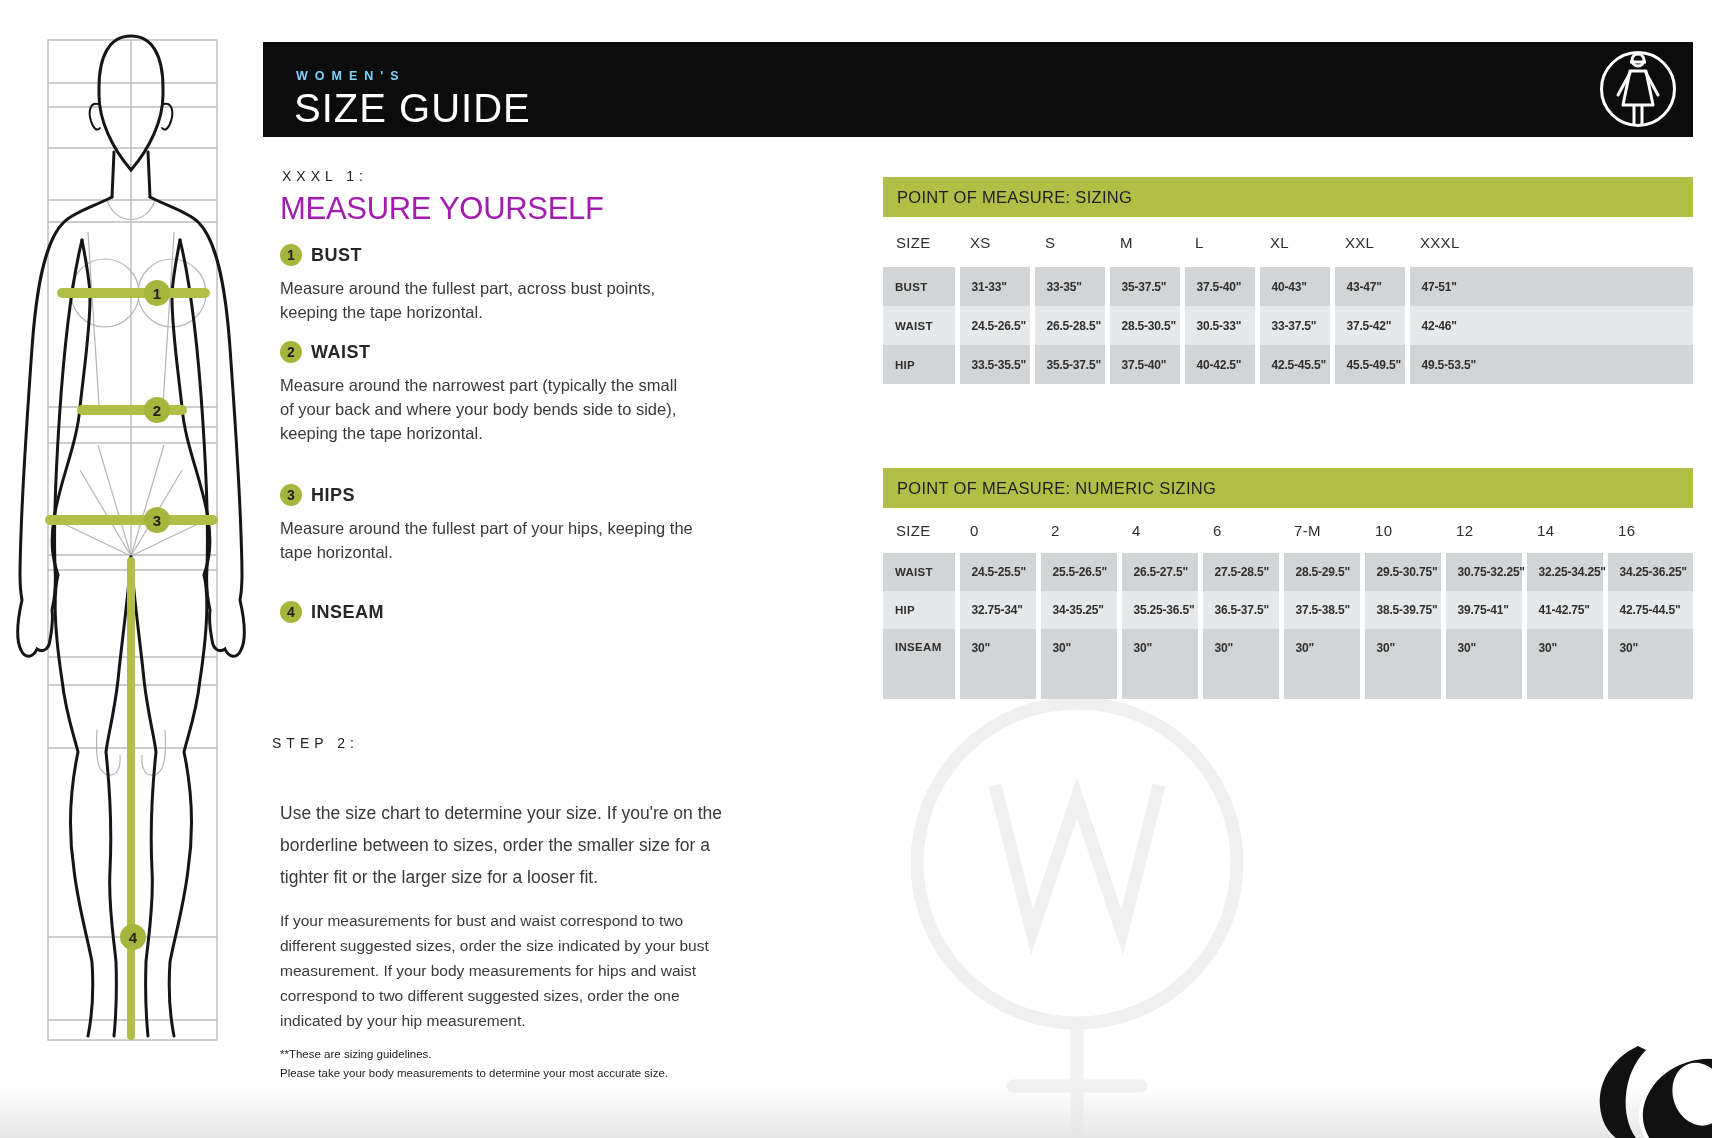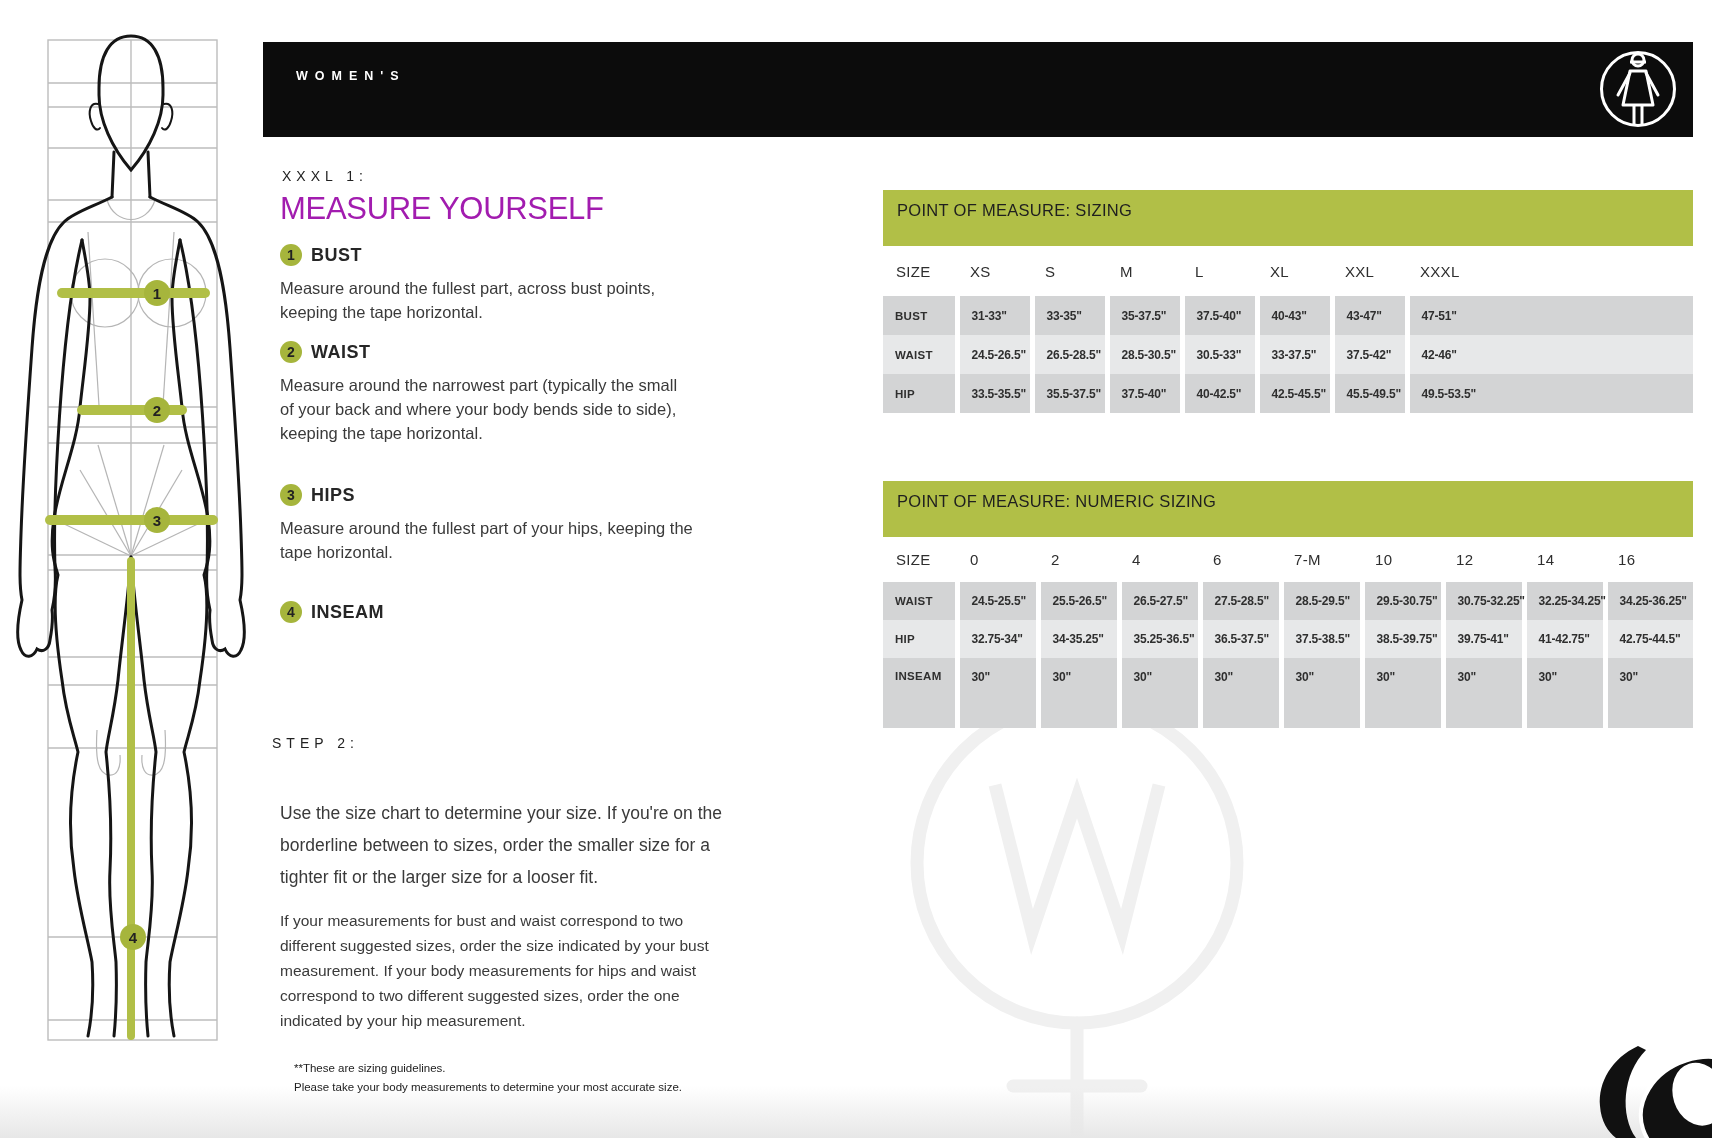--- a/index.html
+++ b/index.html
@@ -3,39 +3,39 @@
 <meta charset="utf-8">
 <style>
   html,body{margin:0;padding:0;background:#ffffff;}
   .page{
     position:relative;width:1712px;height:1138px;overflow:hidden;background:#fff;
     font-family:"Liberation Sans","DejaVu Sans",sans-serif;color:#3a3a3a;
   }
   .abs{position:absolute;}
   
   .banner{left:263px;top:42px;width:1430px;height:95px;background:var(--banner-bg,#0c0c0c);z-index:2;}
-  .banner .eyebrow{position:absolute;left:33px;top:27px;color:#ffffff;font-size:12.5px;font-weight:700;letter-spacing:7px;}
+  .banner .eyebrow{position:absolute;left:33px;top:27px;color:#7dd3fc;font-size:12.5px;font-weight:700;letter-spacing:7px;}
   .banner .title{position:absolute;left:31px;top:44px;color:#fff;font-size:40px;font-weight:400;letter-spacing:1px;}
   .banner svg{position:absolute;right:13px;top:5px;}
   
   .step-label{font-size:14px;letter-spacing:5px;color:#222;z-index:2;}
   .step-title{font-size:31px;color:#a21caf;letter-spacing:-0.3px;z-index:2;}
   .m-item{position:absolute;left:280px;z-index:2;}
   .m-head{display:flex;align-items:center;gap:9px;}
   .bullet{width:22px;height:22px;border-radius:50%;background:var(--accent-dark,#a6b53c);
     color:#222;font-size:14px;font-weight:700;line-height:22px;text-align:center;flex:0 0 22px;}
   .m-label{font-size:18px;font-weight:700;letter-spacing:0.5px;color:#262626;}
   .m-desc{margin:10px 0 0 0;font-size:16.5px;line-height:24px;white-space:pre-line;width:560px;color:#3a3a3a;}
   .intro{font-size:17.5px;line-height:32px;white-space:pre-line;width:620px;z-index:2;}
   .note{font-size:15.5px;line-height:25px;white-space:pre-line;width:600px;z-index:2;}
   .footnote{font-size:11.5px;line-height:19px;white-space:pre-line;color:#222;z-index:2;}
   
   .tbl-wrap{z-index:2;}
-  .tbl-band{width:810px;height:56px;background:var(--accent,#b1bf47);box-sizing:border-box;
-    padding-left:14px;line-height:40px;font-size:16.5px;color:#1f1f1f;letter-spacing:0.3px;margin-top:13px;}
+  .tbl-band{width:810px;height:40px;background:var(--accent,#b1bf47);box-sizing:border-box;
+    padding-left:14px;line-height:40px;font-size:16.5px;color:#1f1f1f;letter-spacing:0.3px;}
   table.size-table{width:810px;table-layout:fixed;border-collapse:collapse;}
   .size-table th{font-size:15px;font-weight:400;color:#2e2e2e;text-align:left;padding:0 0 0 13px;background:#fff;letter-spacing:0.3px;}
   #t-sizing thead tr{height:50px;}
   #t-numeric thead tr{height:45px;}
   .size-table td{font-size:12px;font-weight:700;color:#2f2f2f;padding:0 0 0 12px;white-space:nowrap;
     letter-spacing:-0.2px;vertical-align:middle;border-right:5px solid #fff;}
   .size-table td:last-child{border-right:none;}
   .size-table tbody tr:nth-child(odd) td{background:var(--row-dark,#d3d4d5);}
   .size-table tbody tr:nth-child(even) td{background:var(--row-light,#e7e8e9);}
   #t-sizing tbody tr{height:39px;}
@@ -128,20 +128,21 @@
         <text x="157" y="298.5">1</text>
         <text x="157" y="415.5">2</text>
         <text x="157" y="525.5">3</text>
         <text x="133" y="942.5">4</text>
       </g>
     </g>
   </svg>
 
   <header class="abs banner">
     <div class="eyebrow">WOMEN'S</div>
+    <div class="title">SIZE GUIDE</div>
     <svg width="84" height="84" viewBox="0 0 84 84" fill="none">
       <circle cx="42" cy="42" r="36.5" stroke="#fff" stroke-width="3"></circle>
       <circle cx="42" cy="13" r="6" stroke="#fff" stroke-width="3"></circle>
       <line x1="34" y1="15" x2="50" y2="15" stroke="#fff" stroke-width="3"></line>
       <path d="M34,24 L50,24 L57,58 L27,58 Z" stroke="#fff" stroke-width="3" stroke-linejoin="round"></path>
       <path d="M34,26 L22,48 M50,26 L62,48" stroke="#fff" stroke-width="3" stroke-linecap="round"></path>
       <path d="M38,58 L38,79 M46,58 L46,79" stroke="#fff" stroke-width="3"></path>
     </svg>
   </header>
 
@@ -183,21 +184,21 @@
 
   <div class="abs step-label" style="left:272px;top:735px">STEP 2:</div>
   <p class="abs note" style="left:280px;top:908px;margin:0">If your measurements for bust and waist correspond to two
 different suggested sizes, order the size indicated by your bust
 measurement. If your body measurements for hips and waist
 correspond to two different suggested sizes, order the one
 indicated by your hip measurement.</p>
   <p class="abs intro" style="left:280px;top:797px;margin:0">Use the size chart to determine your size. If you're on the
 borderline between to sizes, order the smaller size for a
 tighter fit or the larger size for a looser fit.</p>
-  <p class="abs footnote" style="left:280px;top:1045px;margin:14px">**These are sizing guidelines.
+  <p class="abs footnote" style="left:280px;top:1045px;margin:0">**These are sizing guidelines.
 Please take your body measurements to determine your most accurate size.</p>
 
   <div class="abs tbl-wrap" style="left:883px;top:177px">
     <div class="tbl-band">POINT OF MEASURE: SIZING</div>
     <table class="size-table" id="t-sizing">
         <colgroup>
           <col style="width: 74px;">
           <col style="width: 75px;">
           <col style="width: 75px;">
           <col style="width: 75px;">

